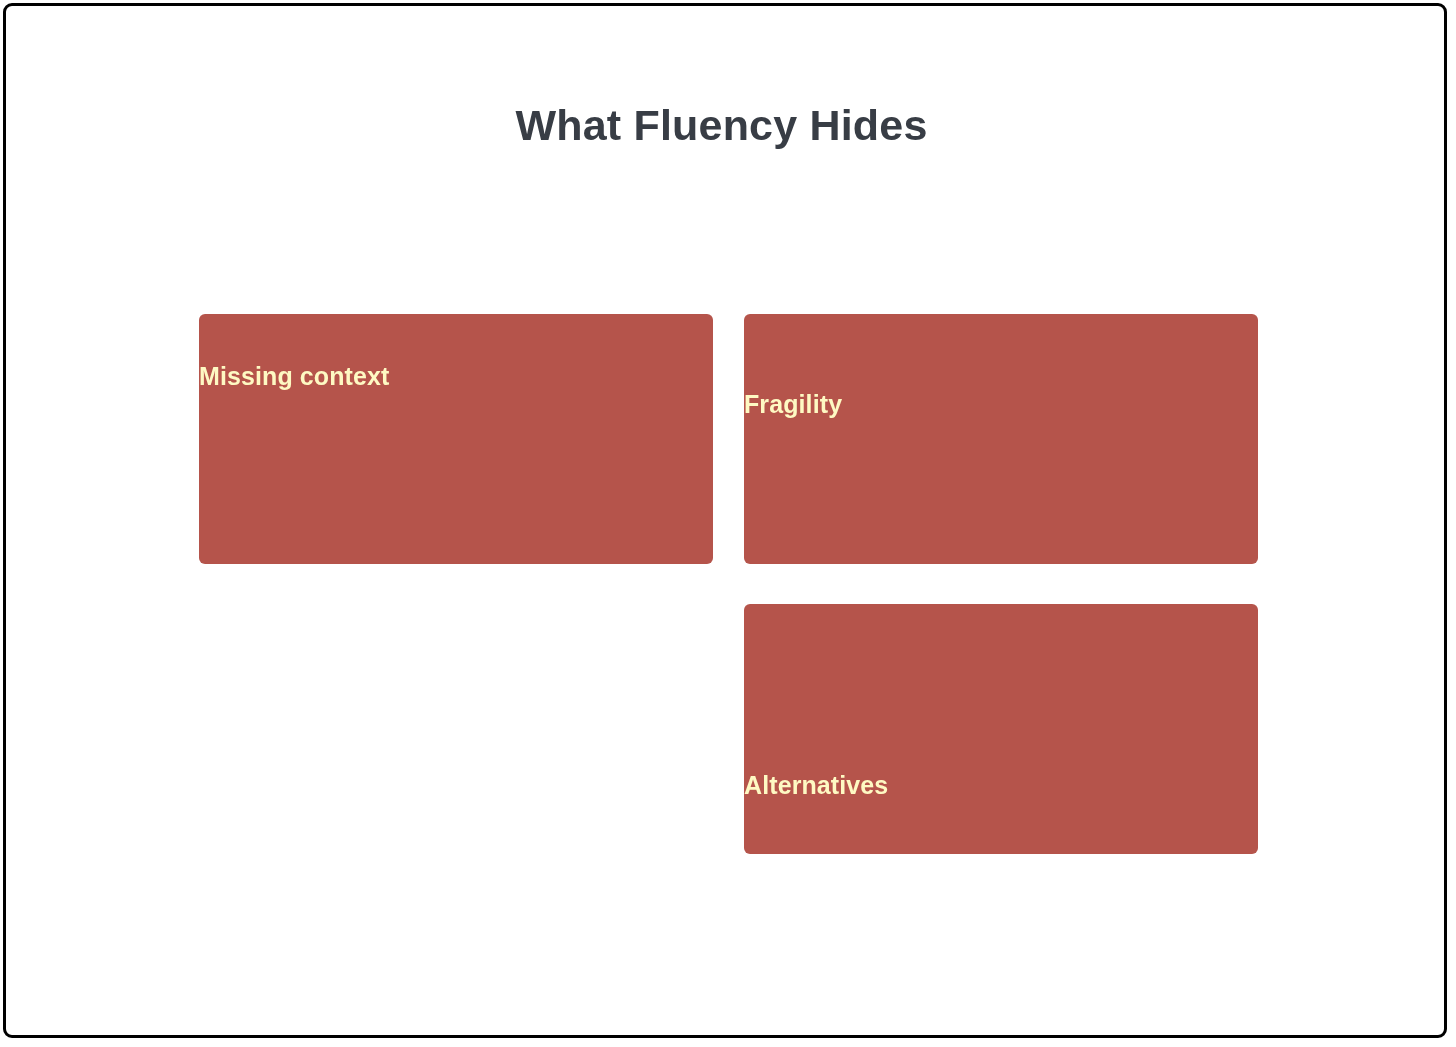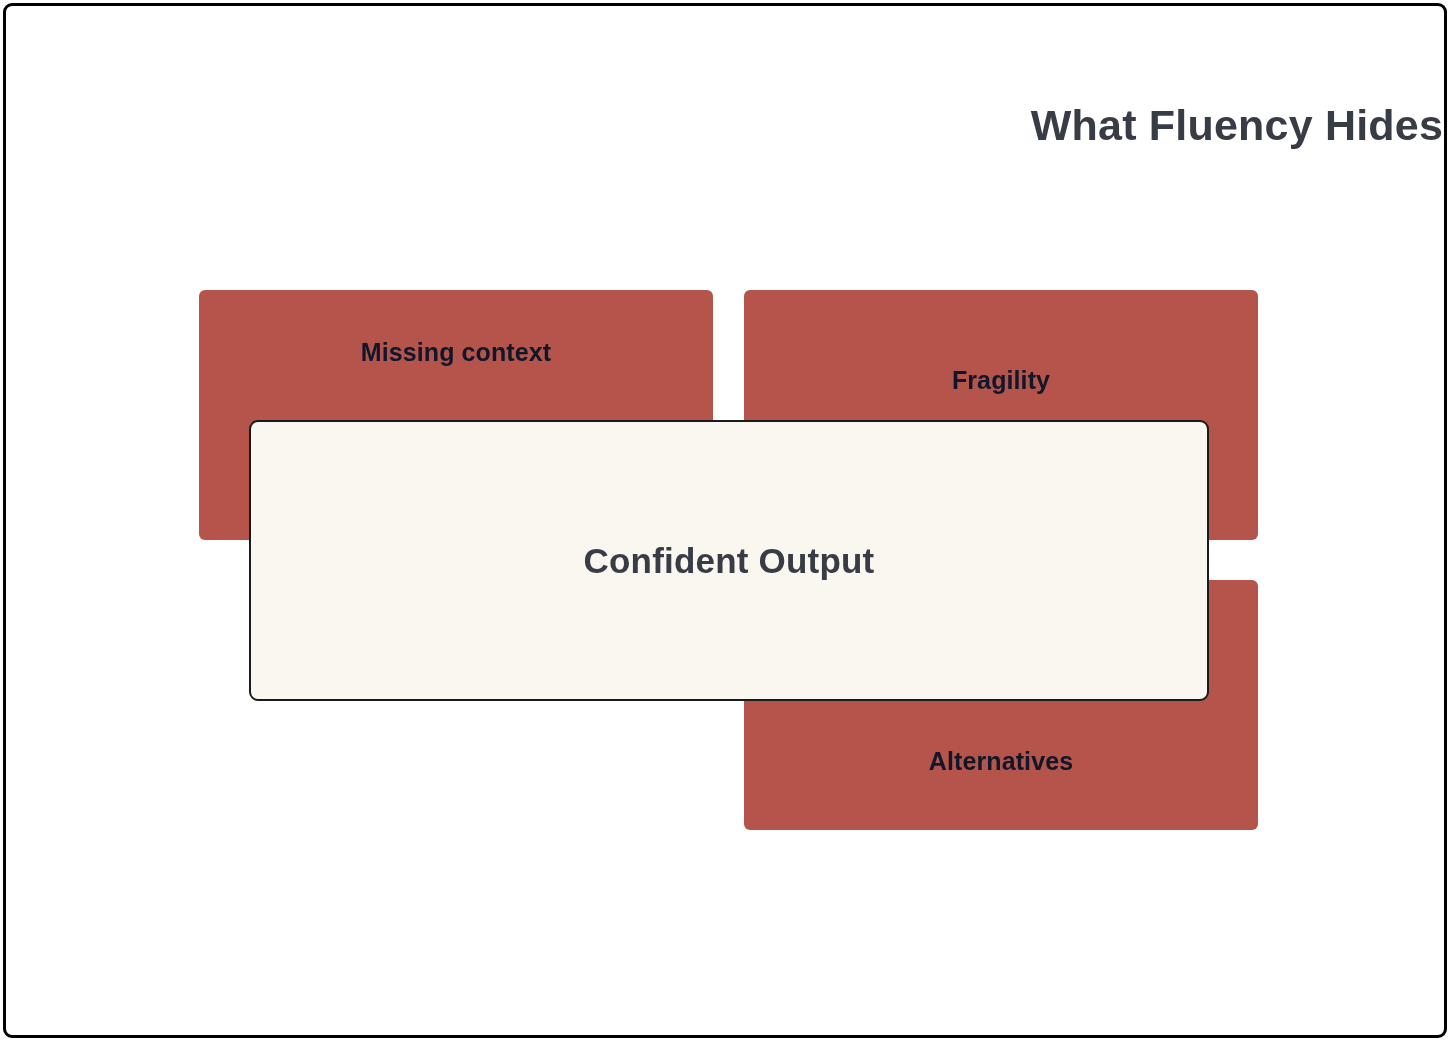--- a/index.html
+++ b/index.html
@@ -33,42 +33,42 @@
     border-radius: 9px;
     background: #ffffff;
   }
 
   
   #title {
     position: absolute;
     left: 0;
     top: 104px;
     width: 1443px;
-    text-align: right;
+    text-align: center;
     font-size: 43px;
     font-weight: bold;
     color: #383d45;
     letter-spacing: 0.2px;
     line-height: 1.0;
   }
 
   
   .quad {
     position: absolute;
     box-sizing: border-box;
     background: #b5544b;
     border-radius: 6px;
-    color: #0f172a;
+    color: #fef9c3;
     font-size: 25px;
     font-weight: bold;
     display: flex;
     align-items: center;
     justify-content: center;
-    text-align: center;
     letter-spacing: 0.1px;
+    margin-top: 24px;
   }
 
   .quad .quad-label {
     display: block;
     width: 100%;
   }
 
   
   #quad-top-left {
     left: 199px;
@@ -148,17 +148,14 @@
 
   <div class="quad" id="quad-top-right">
     <span class="quad-label">Fragility</span>
   </div>
 
 
   <div class="quad" id="quad-bottom-right">
     <span class="quad-label">Alternatives</span>
   </div>
 
-  <div id="center-card">
-    <span id="center-label">Confident Output</span>
-  </div>
 
 </div>
 
 </body></html>

